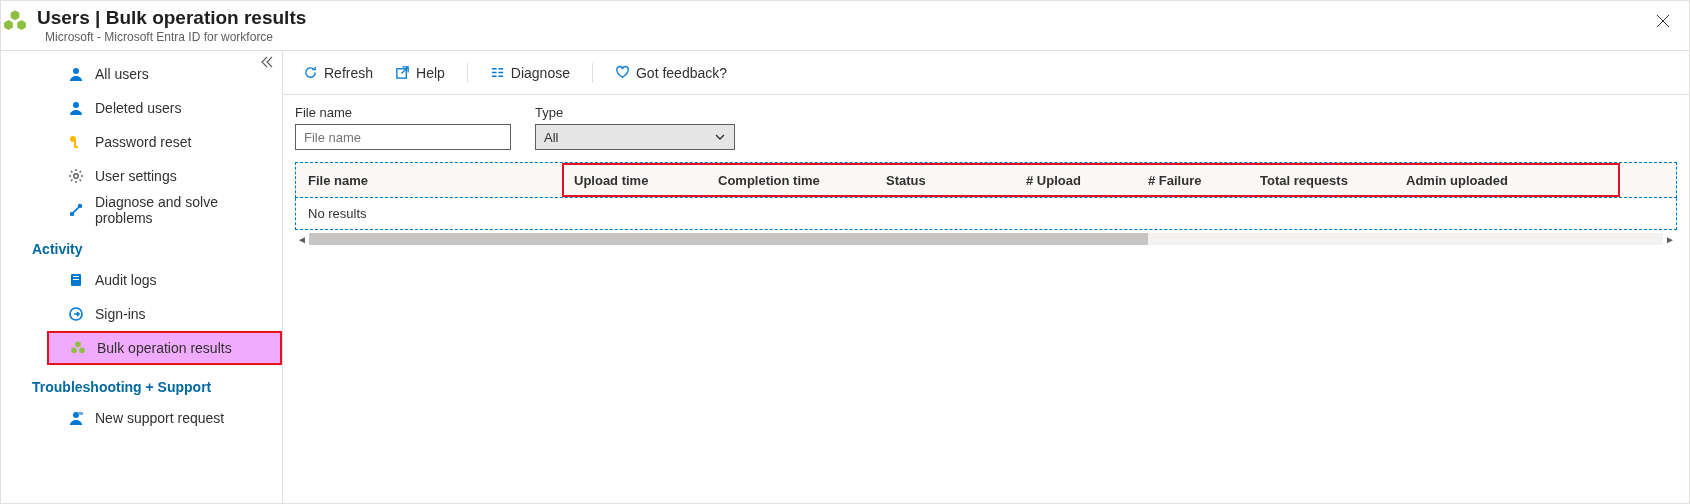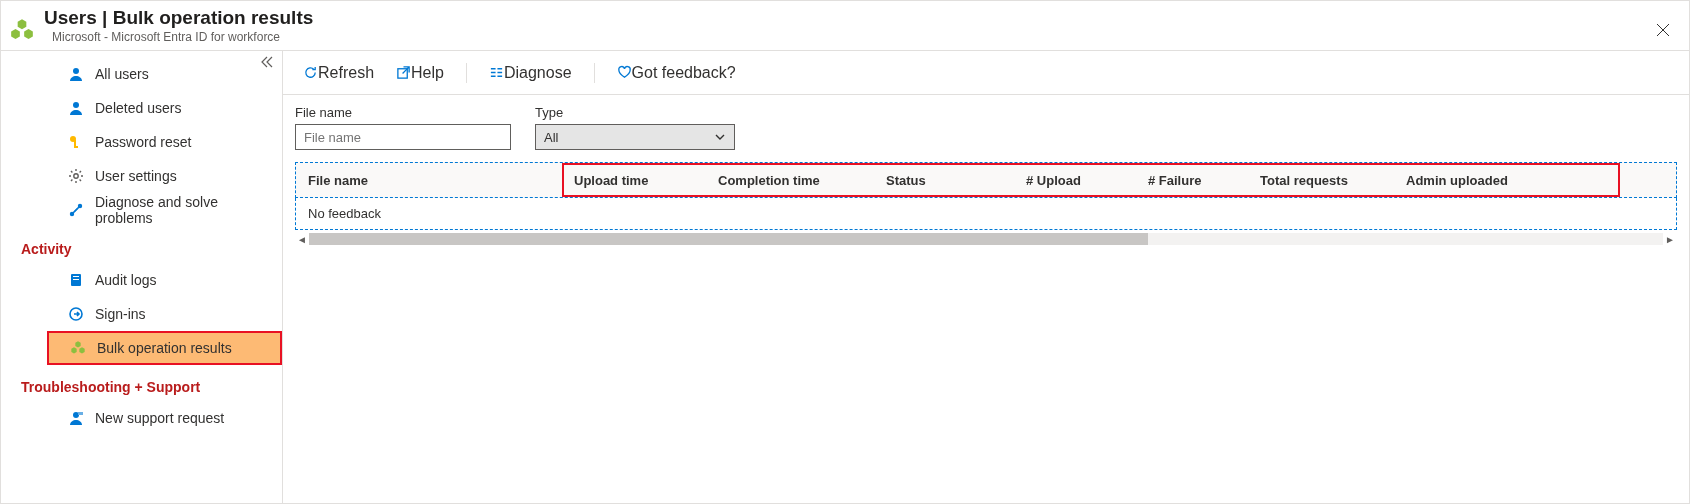--- a/index.html
+++ b/index.html
@@ -1,33 +1,33 @@
 <!DOCTYPE html>
 <html><head>
 <meta charset="utf-8">
 <style>
   * { box-sizing: border-box; margin: 0; padding: 0; font-family: "Segoe UI", Arial, sans-serif; }
   body { width: 1690px; height: 504px; background: #fff; color: #323130; font-size: 14px; overflow: hidden; }
   .shell { width: 100%; height: 100%; border: 1px solid #e1dfdd; display: flex; flex-direction: column; }
-  .header { display: flex; align-items: flex-end; padding: 6px 12px 6px 7px; border-bottom: 1px solid #e1dfdd; }
+  .header { display: flex; align-items: flex-start; padding: 6px 12px 6px 0; border-bottom: 1px solid #e1dfdd; }
   .header-icon { width: 28px; height: 28px; color: #8cbf3f; display:flex; align-items:center; justify-content:center; }
   .header-titles { margin-left: 8px; flex: 1; }
   .header-title { font-size: 19px; font-weight: 600; color: #201f1e; }
   .header-subtitle { font-size: 12px; color: #605e5c; margin-top: 1px; margin-left: 8px; }
   .header-close { width: 28px; height: 28px; display:flex; align-items:center; justify-content:center; color:#323130; cursor:pointer; }
   .body { flex:1; display:flex; min-height:0; }
   .sidebar { width: 282px; border-right: 1px solid #e1dfdd; padding: 6px 0 10px 0; position:relative; overflow:hidden; }
   .sidebar-collapse { position:absolute; top:4px; right:8px; color:#605e5c; }
   .nav-item { display:flex; align-items:center; height:34px; padding:0 12px 0 20px; cursor:pointer;margin-left:46px; }
   .nav-item .ic { width:18px; height:18px; display:flex; align-items:center; justify-content:center; margin-right:10px; flex-shrink:0; }
-  .nav-item.selected { background:#fdba74; border:2px solid #e81123; }
-  .section-title { font-weight:600; color:#b91c1c; padding: 14px 20px 6px 20px; font-size:14px; }
+  .nav-item.selected { background:#f0abfc; border:2px solid #e81123; }
+  .section-title { font-weight:600; color:#0369a1; padding: 14px 20px 6px 31px; font-size:14px; }
   .main { flex:1; display:flex; flex-direction:column; min-width:0; }
   .toolbar { display:flex; align-items:center; height:44px; padding:0 12px; gap:6px; border-bottom:1px solid #e1dfdd; }
-  .tbtn { display:flex; align-items:center; gap:0; padding:4px 8px; color:#0078d4; cursor:pointer; font-size:16px;justify-content:space-between; }
+  .tbtn { display:flex; align-items:center; gap:6px; padding:4px 8px; color:#0078d4; cursor:pointer; font-size:14px;justify-content:space-between; }
   .tbtn .lbl { color:#323130; }
   .tsep { width:1px; height:20px; background:#e1dfdd; margin:0 8px; }
   .filters { display:flex; gap:24px; padding:10px 12px 12px 12px; }
   .filter-col { display:flex; flex-direction:column; gap:4px; }
   .filter-label { font-size:13px; color:#323130; }
   .text-input { width:216px; height:26px; border:1px solid #605e5c; padding:0 8px; font-size:13px; }
   .select { width:200px; height:26px; border:1px solid #605e5c; padding:0 8px; font-size:13px; display:flex; align-items:center; justify-content:space-between; cursor:pointer; background:#e5e5e5; }
   .grid-wrap { margin:0 12px; }
   .grid-head { display:flex; align-items:center; height:36px; border:1px dashed #0078d4; background:#faf9f8; font-weight:600; font-size:13px; position:relative; }
   .grid-head .cell { padding:0 12px; }
@@ -232,21 +232,21 @@
           <div class="cell" style="width:144px">Upload time</div>
           <div class="cell" style="width:168px">Completion time</div>
           <div class="cell" style="width:140px">Status</div>
           <div class="cell" style="width:122px"># Upload</div>
           <div class="cell" style="width:112px"># Failure</div>
           <div class="cell" style="width:146px">Total requests</div>
           <div class="cell" style="flex:1">Admin uploaded</div>
           <div class="highlight-box" style="left:266px"></div>
         </div>
         <div class="grid-body">
-          <span>No feedback</span>
+          <span>No results</span>
         </div>
       </div>
 
       <div class="hscroll">
         <div class="arrow">◄</div>
         <div class="track">
           <div class="thumb"></div>
         </div>
         <div class="arrow">►</div>
       </div>

